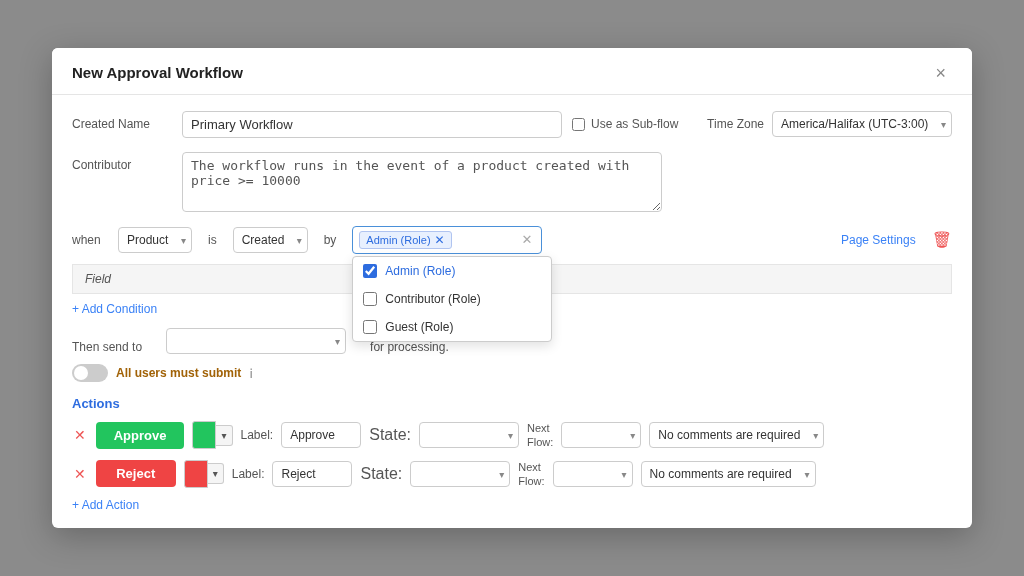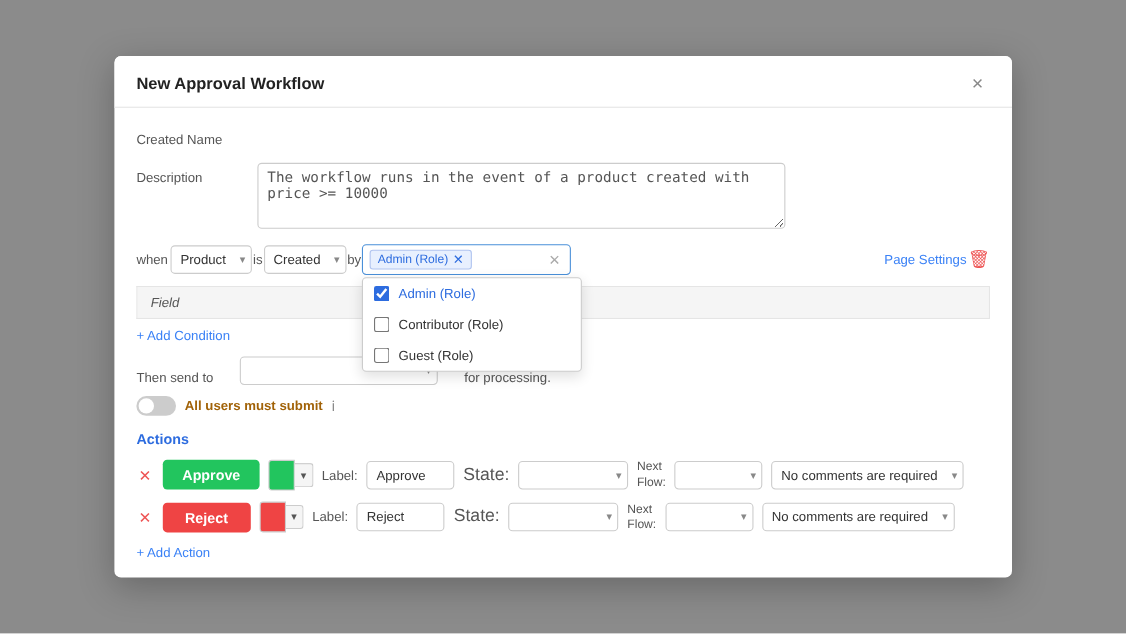--- a/index.html
+++ b/index.html
@@ -18,21 +18,21 @@
       height: 576px;
       background: rgba(0,0,0,0.4);
       display: flex;
       align-items: center;
       justify-content: center;
       position: relative;
     }
     .modal {
       background: #fff;
       border-radius: 6px;
-      width: 816px;
+      width: 920px;
       max-height: 560px;
       box-shadow: 0 8px 32px rgba(0,0,0,0.25);
       display: flex;
       flex-direction: column;
       overflow: hidden;
     }
     .modal-header {
       display: flex;
       align-items: center;
       justify-content: space-between;
@@ -138,21 +138,21 @@
       right: 6px;
       top: 50%;
       transform: translateY(-50%);
       font-size: 10px;
       color: #888;
       pointer-events: none;
     }
     .when-row {
       display: flex;
       align-items: center;
-      gap: 1px;
+      gap: 16px;
       margin-bottom: 10px;
       position: relative;
     }
     .when-label {
       font-size: 12px;
       color: #555;
       min-width: 30px;
     }
     .by-label {
       font-size: 12px;
@@ -412,24 +412,39 @@
 
     <div class="modal-header">
       <span class="modal-title">New Approval Workflow</span>
       <button class="modal-close">×</button>
     </div>
 
     <div class="modal-body">
 
       <div class="form-row">
         <div class="form-label">Created Name</div>
+        <div class="form-control-wrap">
+          <input class="text-input workflow-name-input" type="text" value="Primary Workflow" style="">
+          <div class="checkbox-wrap">
+            <input type="checkbox" style="">
+            <span>Use as Sub-flow</span>
+          </div>
+          <div class="timezone-group">
+            <span>Time Zone</span>
+            <div class="select-wrap">
+              <select class="select-box">
+                <option>America/Halifax (UTC-3:00)</option>
+              </select>
+            </div>
+          </div>
+        </div>
       </div>
 
       <div class="form-row">
-        <div class="form-label">Description</div>
+        <div class="form-label">Contributor</div>
         <div class="form-control-wrap">
           <textarea class="description-textarea" style="">The workflow runs in the event of a product created with price &gt;= 10000</textarea>
         </div>
       </div>
 
       <div class="when-row">
         <span class="when-label">when</span>
         <div class="select-wrap">
           <select class="select-box">
             <option>Product</option>

